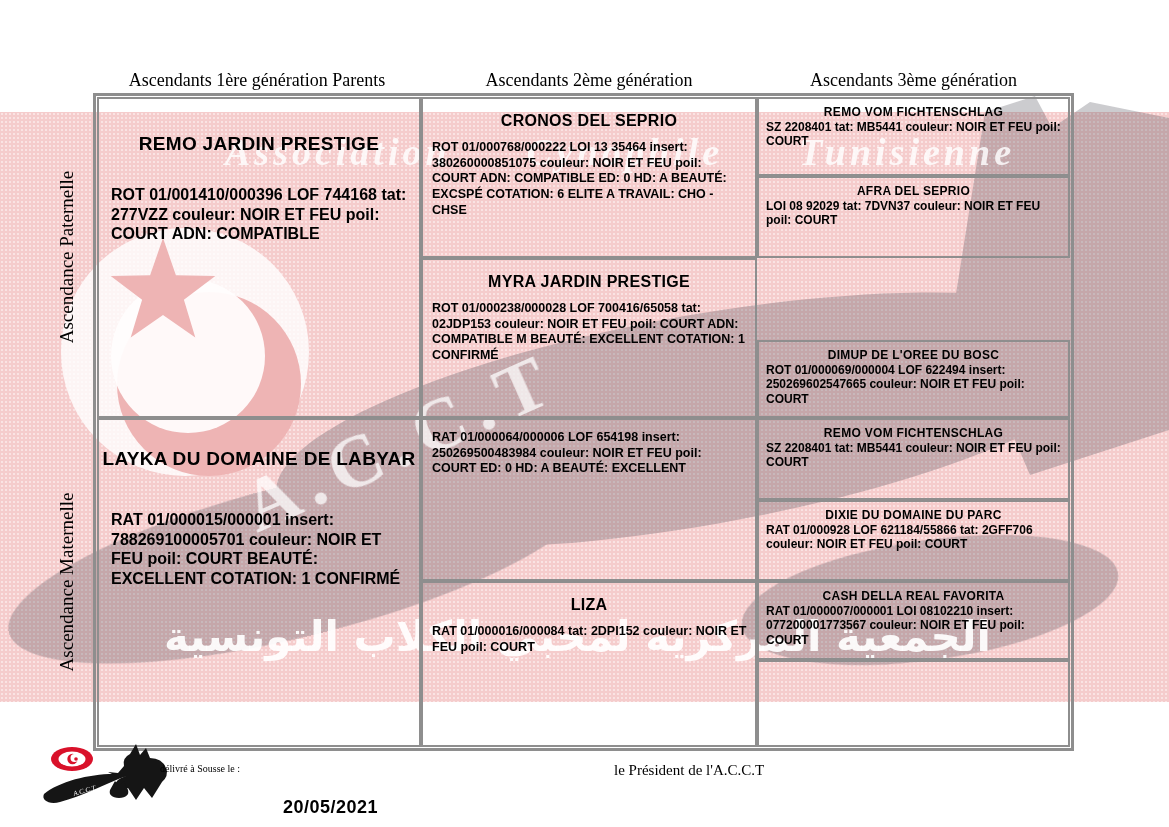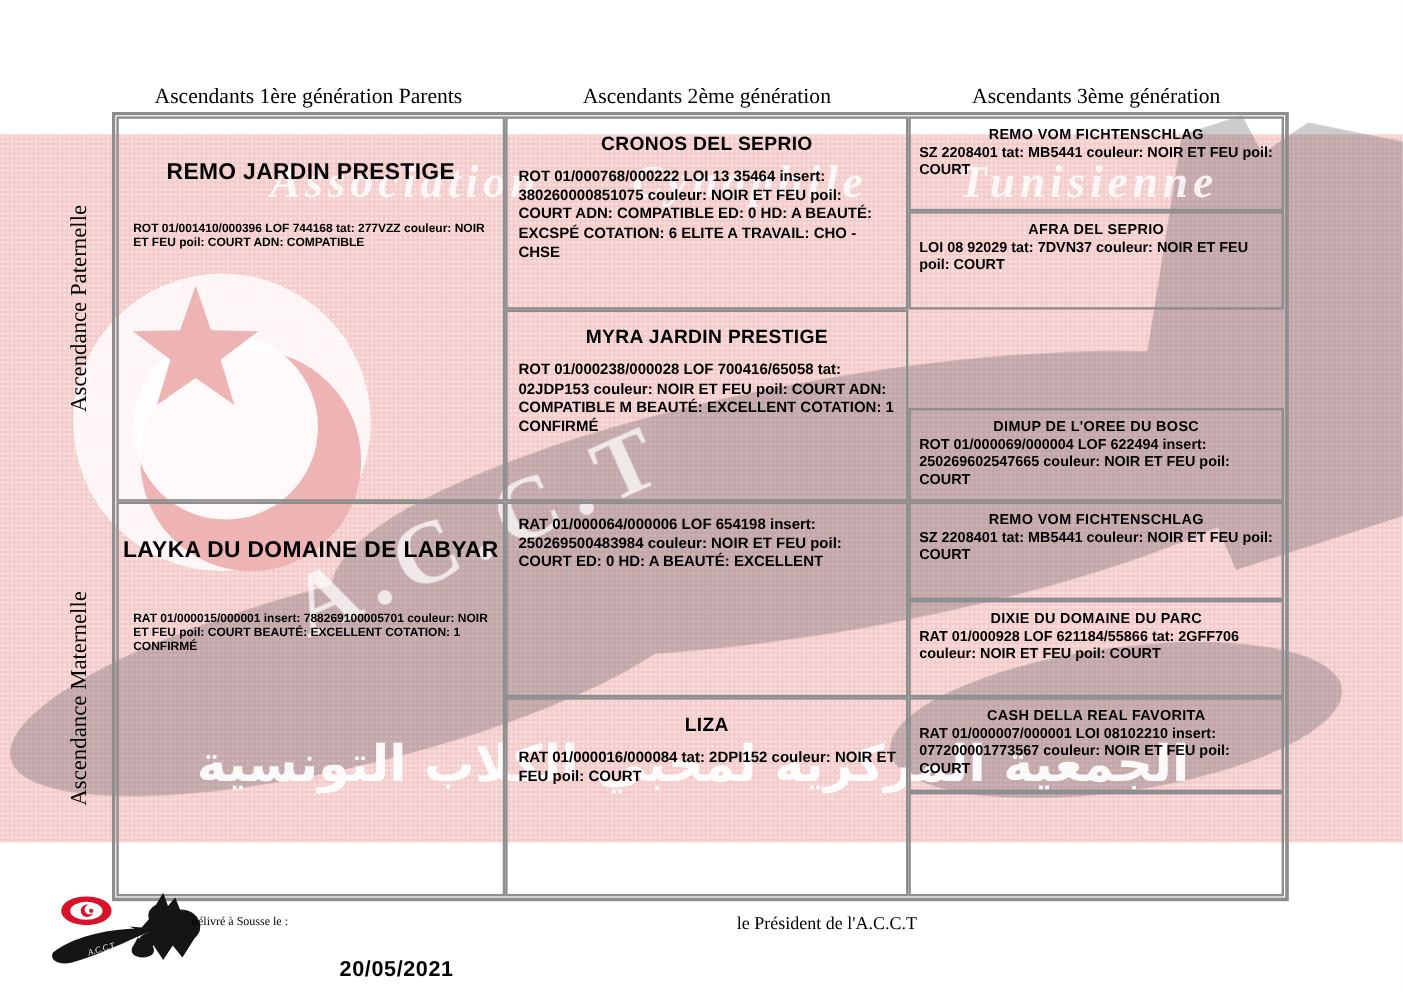--- a/index.html
+++ b/index.html
@@ -27,21 +27,21 @@
   
   .side-label{position:absolute;width:340px;height:22px;text-align:center;
               font-family:"Liberation Serif",serif;font-size:19px;transform:rotate(-90deg);}
   
   .table-frame{position:absolute;left:93px;top:93px;width:981px;height:658px;
                border:3px solid #8e8e8e;box-sizing:border-box;}
   .cell{position:absolute;border:2px solid #8e8e8e;box-sizing:border-box;background:transparent;}
   .cell-title{font-weight:bold;text-align:center;letter-spacing:0.3px;}
   .cell-details{font-weight:bold;text-align:left;line-height:1.22;}
   .col1 .cell-title{font-size:19px;margin-top:34px;}
-  .col1 .cell-details{font-size:10px;margin:30px 10px 0 12px;}
+  .col1 .cell-details{font-size:16px;margin:30px 10px 0 12px;}
   .p2 .cell-title{margin-top:28px;}
   .p2 .cell-details{margin-top:40px;}
   .col2 .cell-title{font-size:16px;margin-top:13px;}
   .col2 .cell-details{font-size:12.5px;margin:10px 8px 0 9px;line-height:1.25;}
   .col3 .cell-title{font-size:12px;margin-top:6px;}
   .col3 .cell-details{font-size:12px;margin:1px 6px 0 7px;line-height:1.2;}
   
   .issued-label{position:absolute;left:160px;top:763px;font-family:"Liberation Serif",serif;font-size:10px;}
   .issued-date{position:absolute;left:283px;top:797px;font-size:18px;font-weight:bold;letter-spacing:0.5px;}
   .president-label{position:absolute;left:614px;top:762px;font-family:"Liberation Serif",serif;font-size:15px;}

